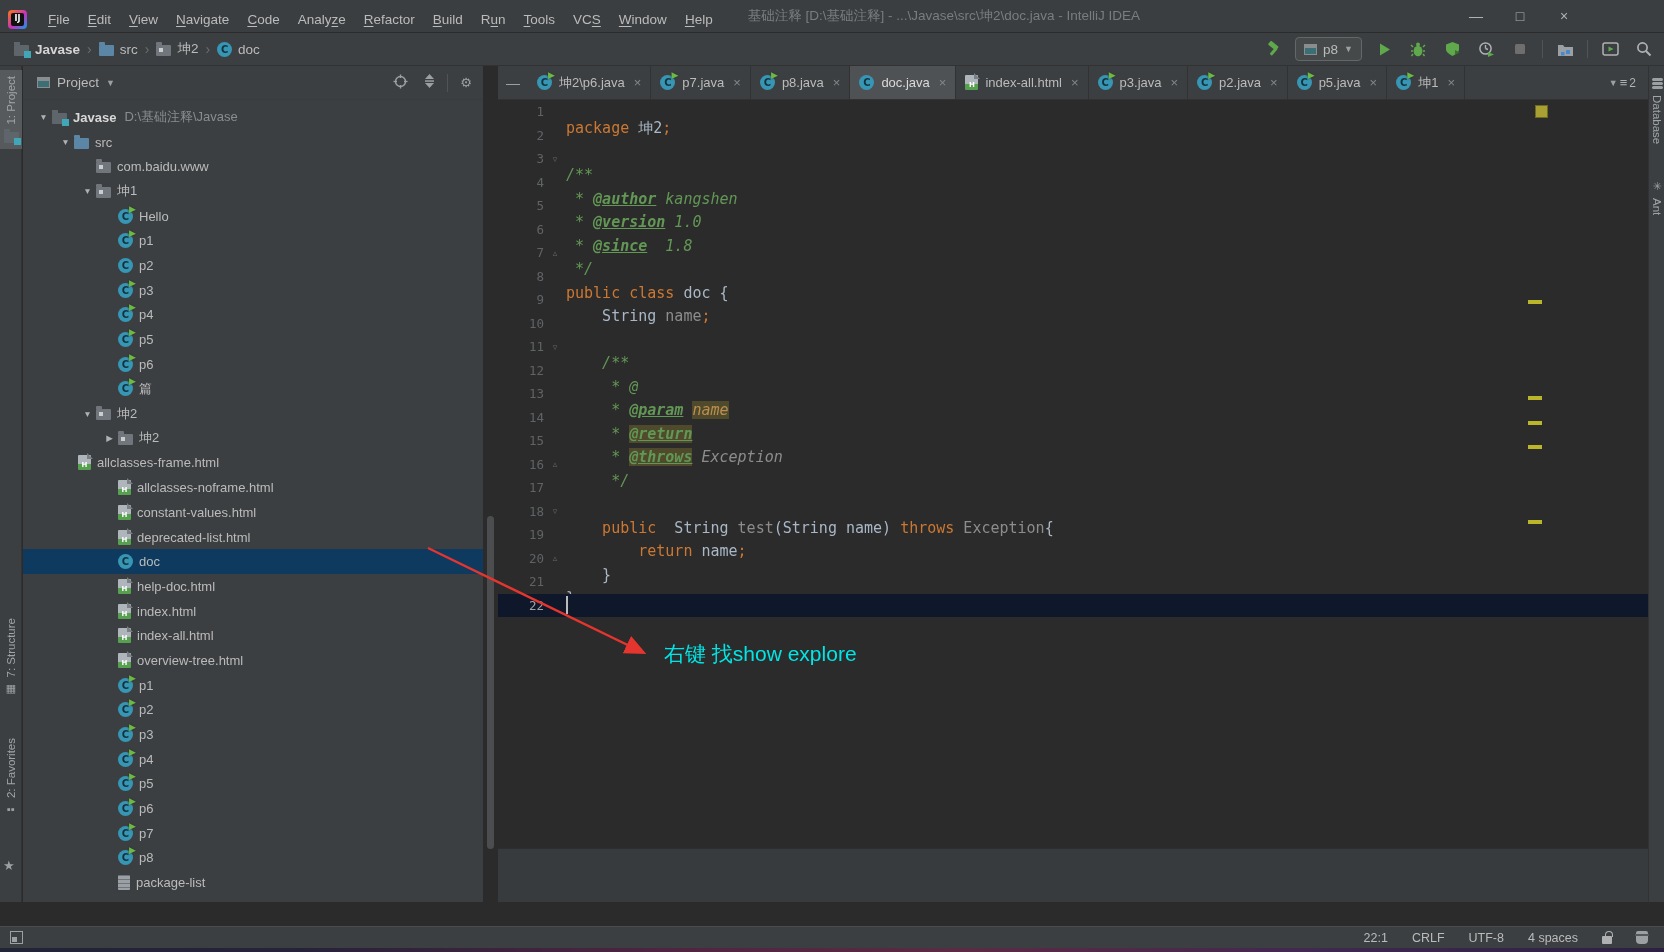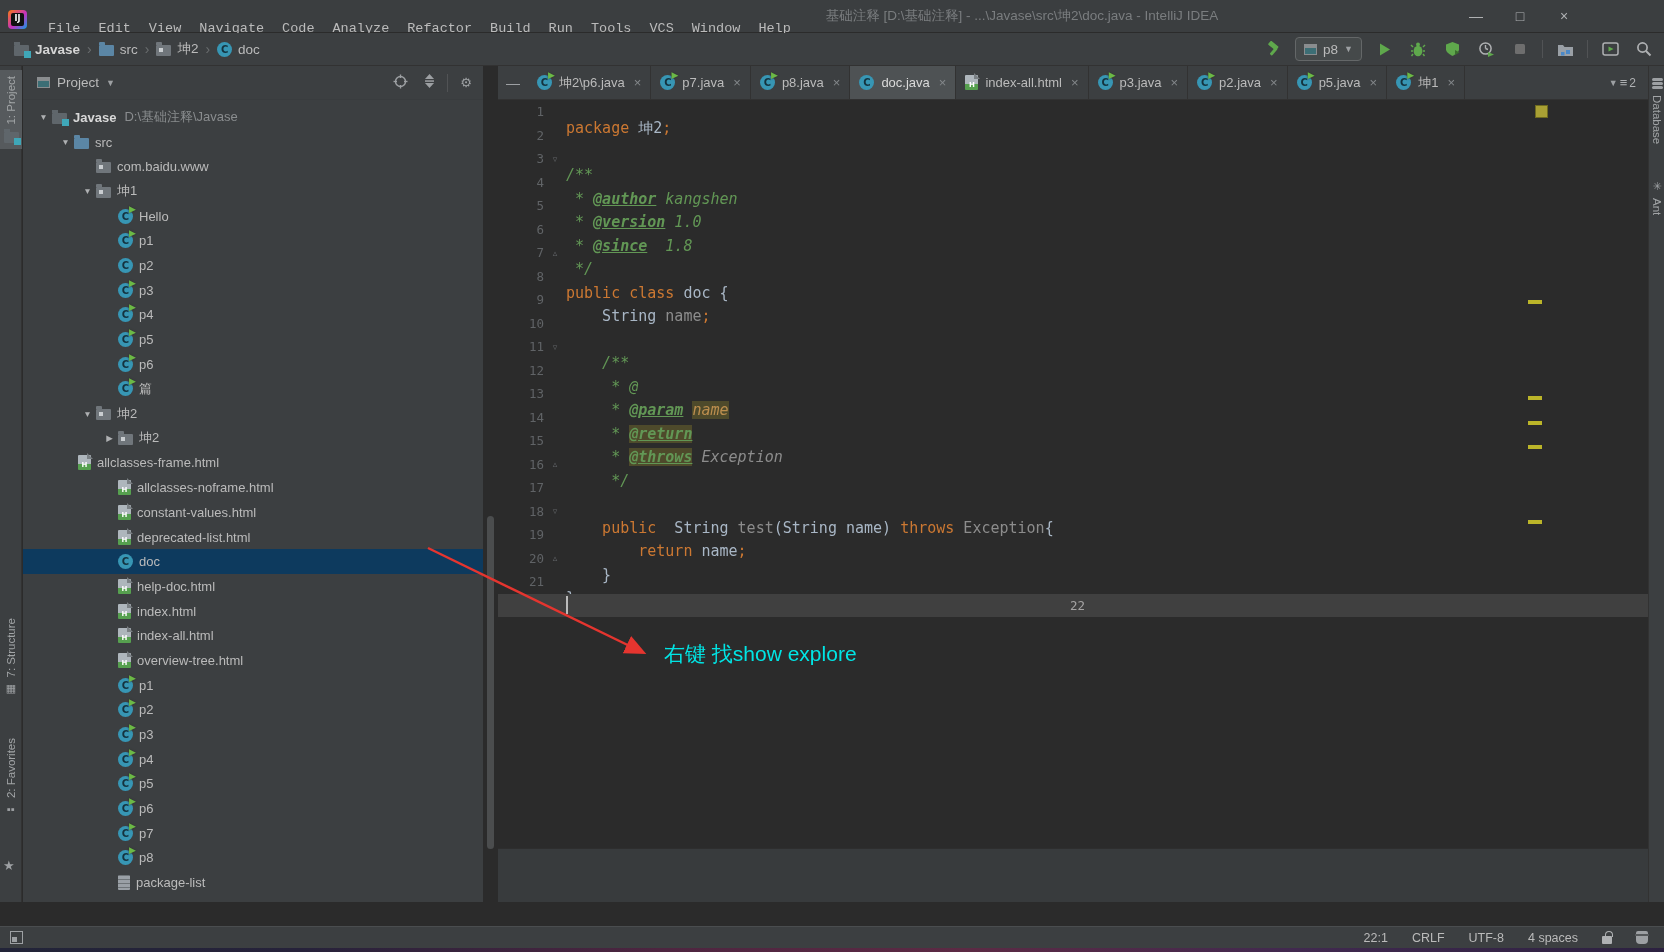--- a/index.html
+++ b/index.html
@@ -6,21 +6,21 @@
   html,body { width:1664px; height:952px; overflow:hidden; background:#2B2B2B;
     font-family:"Liberation Sans","DejaVu Sans",sans-serif; -webkit-font-smoothing:antialiased; }
 
   
   #titlebar { position:absolute; left:0; top:0; width:1664px; height:33px; background:#3B3E40;
     border-bottom:1px solid #2B2B2B; display:flex; align-items:center; color:#BBBBBB; font-size:13.5px; }
   #logo { width:19px; height:19px; margin:7px 12px 0 8px; border-radius:4px;
     background:linear-gradient(135deg,#F97A12,#C630BE 55%,#0B9FE8); position:relative; }
   #logo::after { content:""; position:absolute; inset:3px; background:#111; border-radius:2px; }
   #logo span { position:absolute; z-index:2; left:0; right:0; top:4px; text-align:center; font:bold 8px/10px "DejaVu Sans",sans-serif; color:#fff; }
-  .menu-item { padding:12px 9px; height:33px; line-height:33px; cursor:default;font-family:Liberation Mono, monospace; }
+  .menu-item { padding:3px 9px; height:33px; line-height:33px; cursor:default; }
   .menu-item u { text-underline-offset:2px; }
   #win-title { flex:1; color:#7A7D7F; padding-left:26px; white-space:nowrap; overflow:hidden; }
   .win-btn { width:44px; text-align:center; color:#AFB1B3; font-size:14px; line-height:33px; }
   #win-controls { margin-right:78px; display:flex; }
 
   
   #navbar { position:absolute; left:0; top:33px; width:1664px; height:33px; background:#3C3F41;
     border-bottom:1px solid #323232; display:flex; align-items:center; color:#BBBBBB; font-size:13.5px; }
   #breadcrumbs { display:flex; align-items:center; padding-left:14px; gap:4px; }
   .crumb { display:flex; align-items:center; gap:6px; }
@@ -86,21 +86,21 @@
   #editor { position:absolute; left:498px; top:66px; width:1150px; height:836px; background:#2B2B2B; }
   #tabbar { height:34px; background:#3C3F41; border-bottom:1px solid #323232; display:flex; align-items:stretch; font-size:13px; color:#BBBBBB; }
   #tab-hide { width:30px; display:flex; align-items:center; justify-content:center; color:#9DA0A3; font-size:14px; }
   .tab { display:flex; align-items:center; gap:7px; padding:0 9px; border-right:1px solid #323232; white-space:nowrap; }
   .tab.active { background:#4E5254; color:#DADADA; }
   .tab-close { color:#84888B; font-size:13px; padding-left:2px; }
   #hidden-tabs { margin-left:auto; display:flex; align-items:center; gap:2px; padding-right:12px; color:#AFB1B3; font-size:12px; }
 
   #code-area { position:relative; height:748px; }
   .code-row { display:flex; height:23.5px; align-items:center; }
-  .code-row.caret-line { background:#404040;justify-content:center; }
+  .code-row.caret-line { background:#0f172a; }
   .gutter-num { width:46px; text-align:right; color:#606366; font:12.5px "DejaVu Sans Mono",monospace; flex:none; }
   .caret-line .gutter-num { color:#A4A3A3; }
   .fold-col { width:22px; text-align:center; color:#606366; font-size:9px; flex:none; }
   pre.code { font:15px/23.5px "DejaVu Sans Mono",monospace; color:#A9B7C6; white-space:pre;margin-top:34px; }
   .k { color:var(--kw,#CC7832); }
   .pl { color:#A9B7C6; }
   .gr { color:#8C8C8C; }
   .gri { color:#8C8C8C; font-style:italic; }
   .cm { color:var(--comment,#629755); font-style:italic; }
   .tag { color:var(--comment,#629755); font-style:italic; font-weight:bold; text-decoration:underline;text-align:center; }

